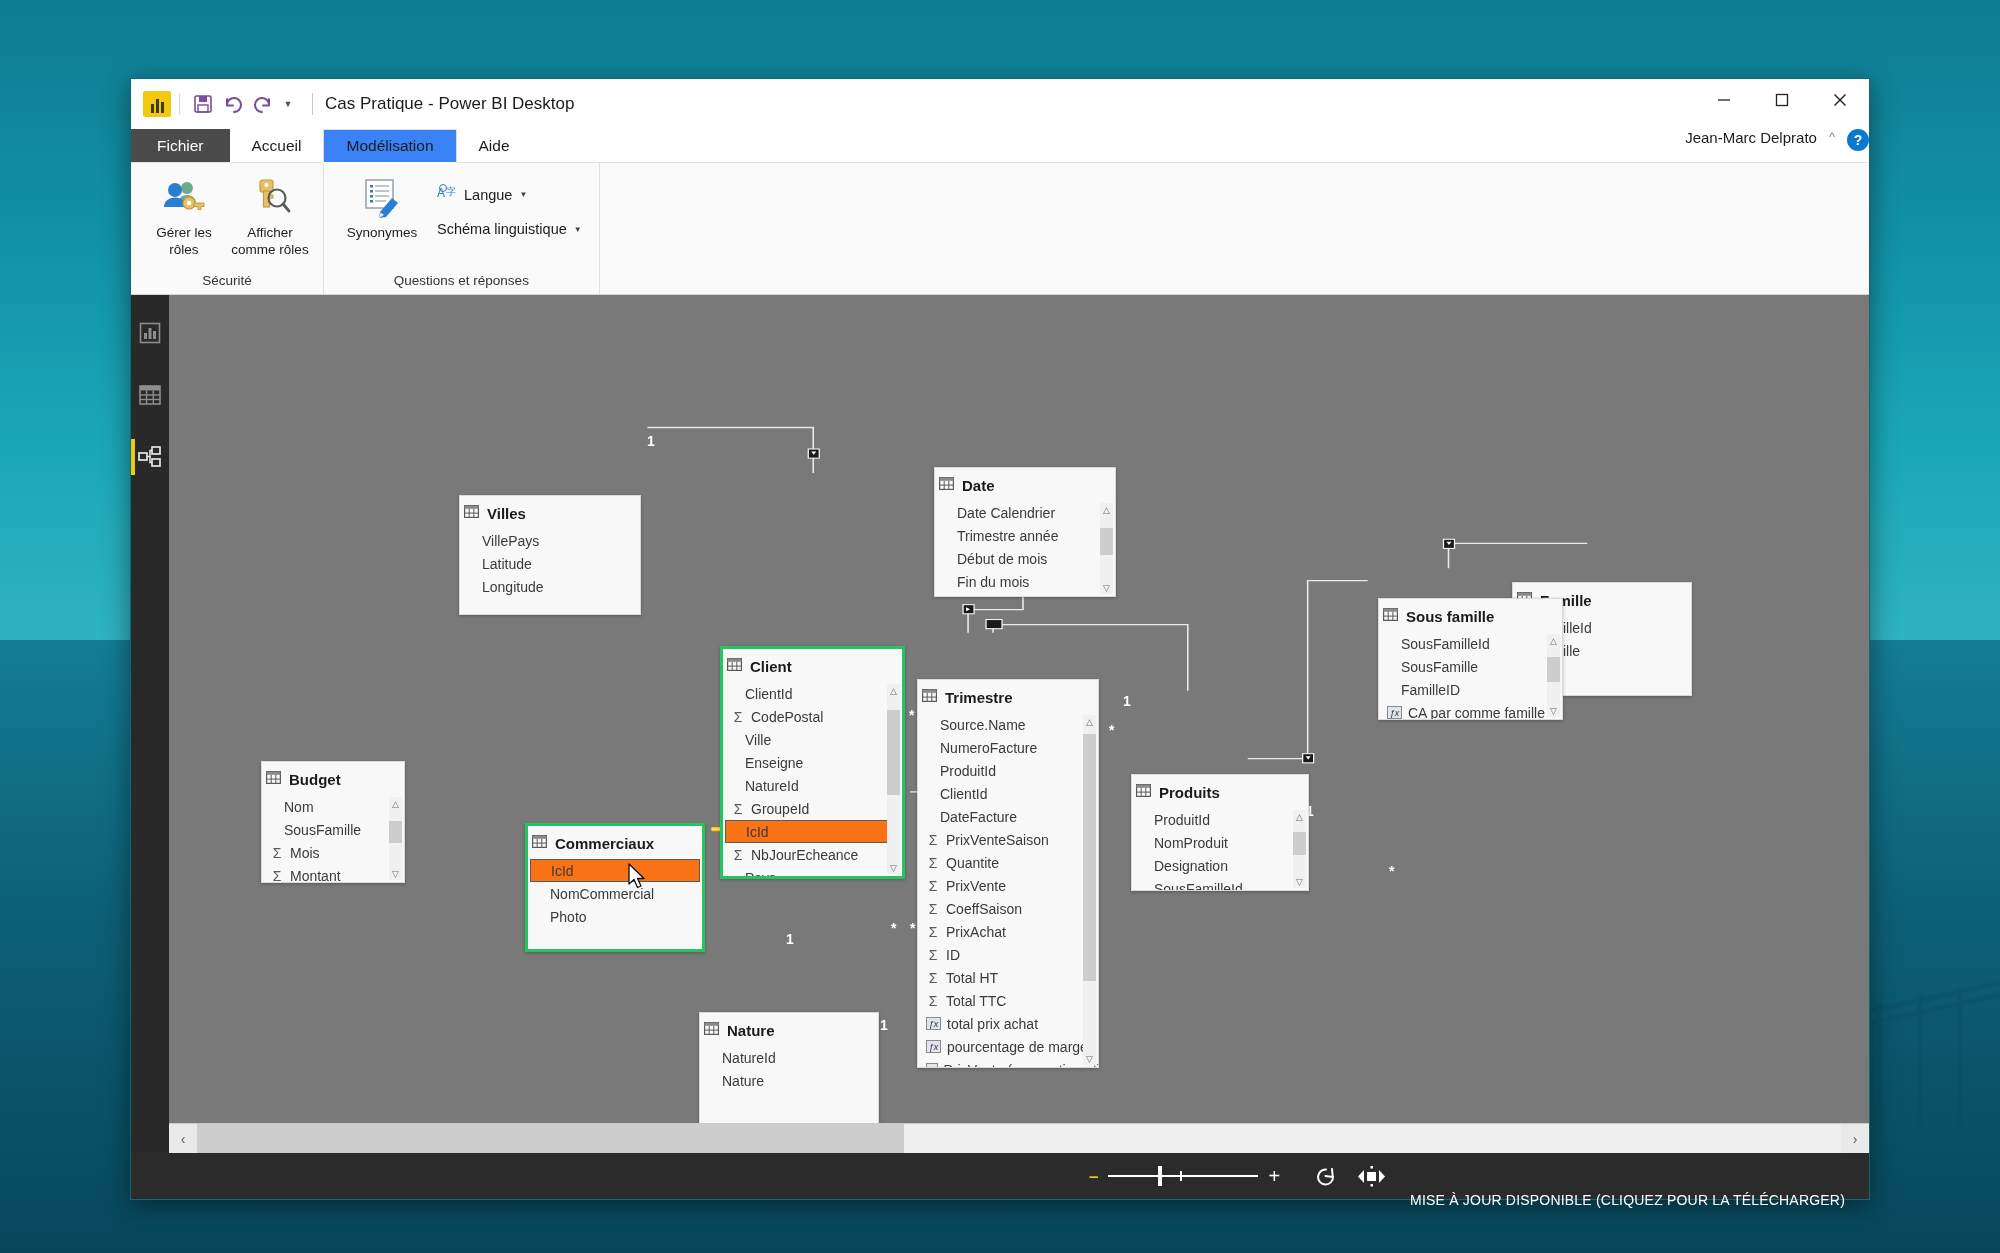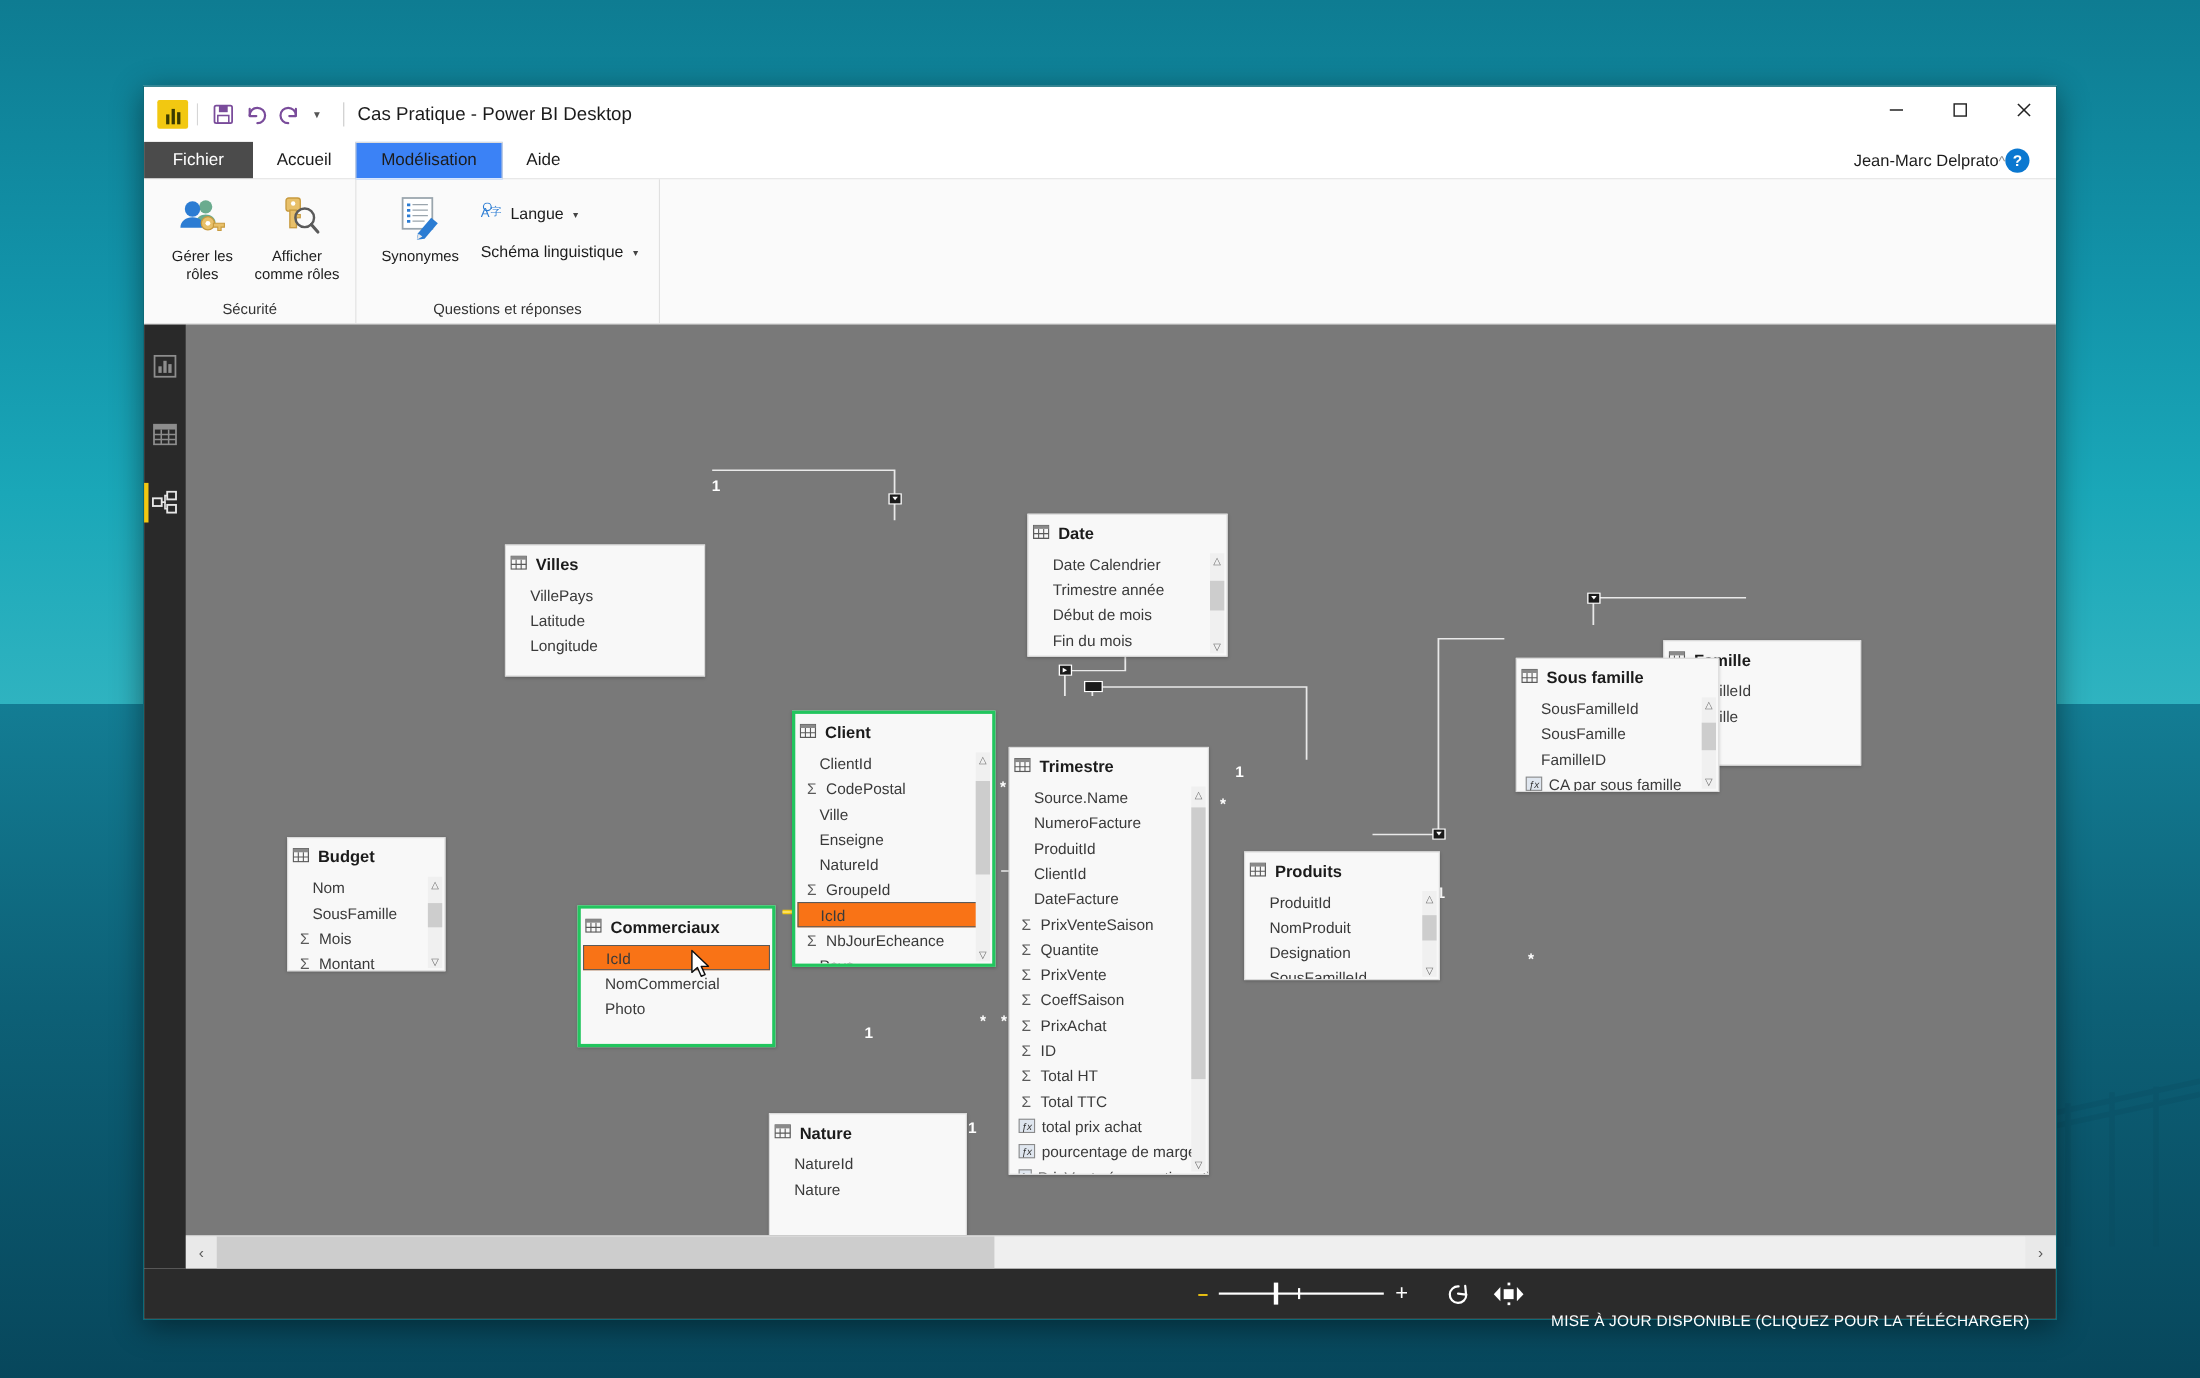--- a/index.html
+++ b/index.html
@@ -38,21 +38,21 @@
   .title-div { width:1px; height:22px; background:#c9c9c9; margin-left:14px; }
   #wincontrols { position:absolute; right:0; top:0; display:flex; }
   .wc { width:58px; height:42px; display:flex; align-items:center; justify-content:center; color:#222; }
   
   #tabbar { height:34px; background:#ffffff; display:flex; align-items:stretch; position:relative; flex:none;
     border-bottom:1px solid #e3e3e3; }
   .tab { padding:0 22px; display:flex; align-items:center; font-size:15.5px; color:#1c1c1c; cursor:default; }
   .tab.file { background:#4b4b4b; color:#fff; padding:0 26px; }
   .tab.active { background:#3b82f6; border:1px solid #dcdcdc; border-bottom:1px solid #fff;
     position:relative; top:0; margin-bottom:-1px; }
-  #acct { position:absolute; right:24px; top:0; height:34px; display:flex; align-items:center; }
+  #acct { position:absolute; right:0; top:0; height:34px; display:flex; gap:12px; }
   #acct-name { font-size:15px; color:#1c1c1c; }
   .collapse-arrow { color:#8a8a8a; font-size:13px; }
   .help-circ { width:22px; height:22px; border-radius:50%; background:#0b78d0; color:#fff;
     font-size:14px; display:flex; align-items:center; justify-content:center; font-weight:bold; }
   
   #ribbon { height:132px; background:#fafafa; border-bottom:1px solid #d4d4d4; display:flex; flex:none; }
   .rgroup { display:flex; flex-direction:column; justify-content:space-between; padding:6px 12px 2px;
     border-right:1px solid #e0e0e0; position:relative; }
   .rgroup-items { display:flex; align-items:flex-start; gap:4px; flex:1; }
   .rgroup-label { text-align:center; font-size:13.5px; color:#333; padding-bottom:4px; }
@@ -659,21 +659,21 @@
                 <line x1=".6" y1="8.1" x2="14.4" y2="8.1" stroke="#5a5a5a" stroke-width="1"></line>
               </svg>
             <span>Sous famille</span>
           </div>
           <div class="tcard-fields">
             <div class="tfield">SousFamilleId</div>
             <div class="tfield">SousFamille</div>
             <div class="tfield">FamilleID</div>
             <div class="tfield has-icon">
                 <span class="fxicon">ƒx</span>
-                <span>CA par sous famille</span>
+                <span>CA par comme famille</span>
               </div>
 
             <div class="tscroll">
               <div class="arw">△</div>
               <div class="track">
                   <div class="thumb" style="top:18%;height:44%"></div>
                 </div>
               <div class="arw">▽</div>
             </div>
           </div>

